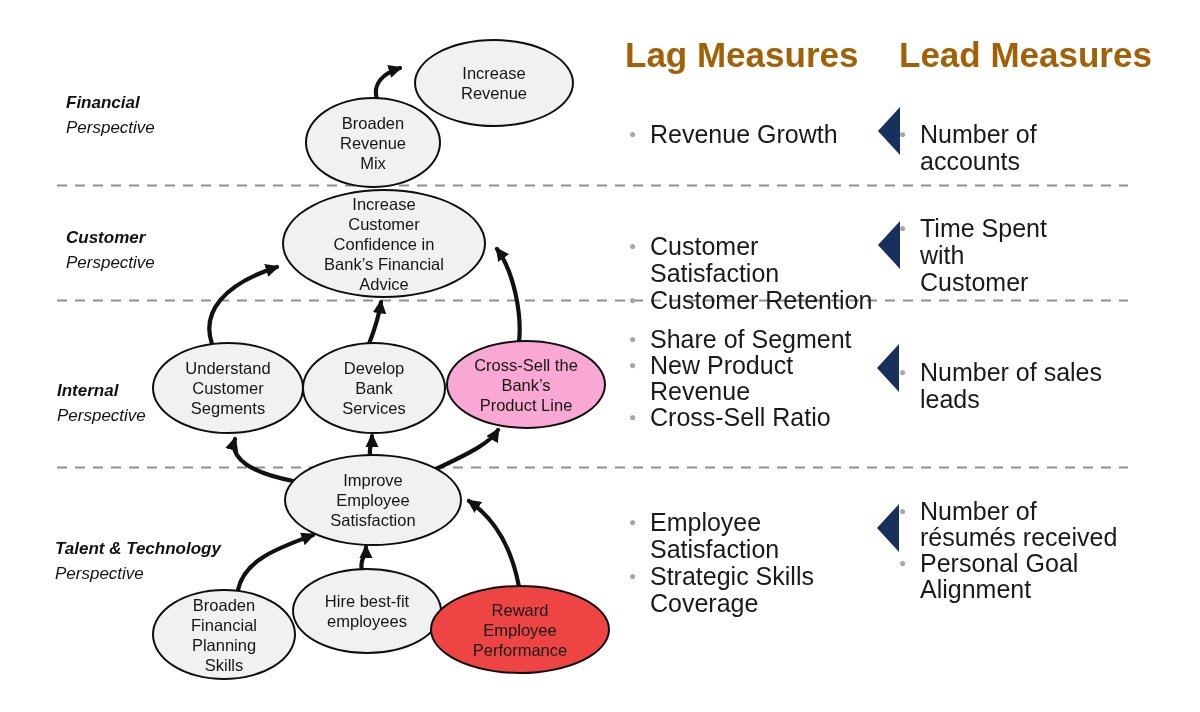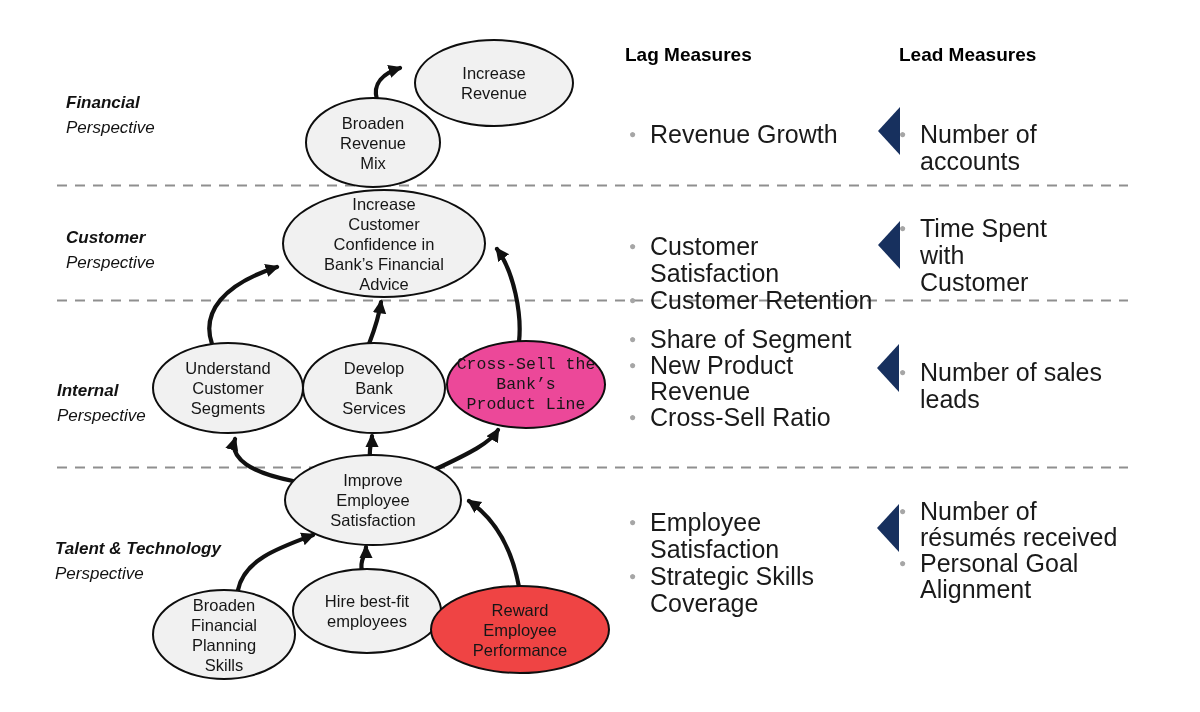--- a/index.html
+++ b/index.html
@@ -9,21 +9,21 @@
     position:absolute;z-index:2;
     border:2.5px solid #0e0e0e;border-radius:50%;
     background:#f1f1f1;
     display:flex;align-items:center;justify-content:center;
     text-align:center;white-space:pre-line;
     font-size:16.5px;line-height:20px;color:#161616;
   }
   .persp{position:absolute;z-index:2;font-style:italic;font-size:17px;line-height:25px;color:#121212;}
   .persp .persp-name{font-weight:bold;display:block;}
   .persp .persp-sub{display:block;}
-  .col-header{position:absolute;z-index:2;font-size:19px;font-weight:bold;color:#000000;line-height:30px;}
+  .col-header{position:absolute;z-index:2;font-size:35px;font-weight:bold;color:#a16207;line-height:30px;}
   ul.measure-list{position:absolute;z-index:2;list-style:none;margin:0;padding:0;font-size:25px;color:#1a1a1a;}
   ul.measure-list li{position:relative;padding-left:22px;}
   ul.measure-list li::before{
     content:"\25CF";position:absolute;left:1px;top:0;
     font-size:12px;color:var(--bullet,#a6a6a6);
   }
   .tri{position:absolute;z-index:2;width:0;height:0;
     border-top:24px solid transparent;border-bottom:24px solid transparent;
     border-right:22px solid #17305e;}
   .lag.r1{left:628px;top:121px;width:255px;line-height:27px;}
@@ -113,21 +113,21 @@
 Customer
 Confidence in
 Bank’s Financial
 Advice</div>
   <div class="node" id="n-understand" style="background: rgb(241, 241, 241); border-color: rgb(14, 14, 14);">Understand
 Customer
 Segments</div>
   <div class="node" id="n-develop" style="background: rgb(241, 241, 241); border-color: rgb(14, 14, 14);">Develop
 Bank
 Services</div>
-  <div class="node" id="n-cross-sell" style="background: #ec4899; border-color: rgb(14, 14, 14); font-family: Liberation Mono, monospace;">Cross-Sell the
+  <div class="node" id="n-cross-sell" style="background: #f9a8d4; border-color: rgb(14, 14, 14);">Cross-Sell the
 Bank’s
 Product Line</div>
   <div class="node" id="n-improve" style="background: rgb(241, 241, 241); border-color: rgb(14, 14, 14);">Improve
 Employee
 Satisfaction</div>
   <div class="node" id="n-broaden-fin" style="background: rgb(241, 241, 241); border-color: rgb(14, 14, 14);">Broaden
 Financial
 Planning
 Skills</div>
   <div class="node" id="n-hire" style="background: rgb(241, 241, 241); border-color: rgb(14, 14, 14);">Hire best-fit

